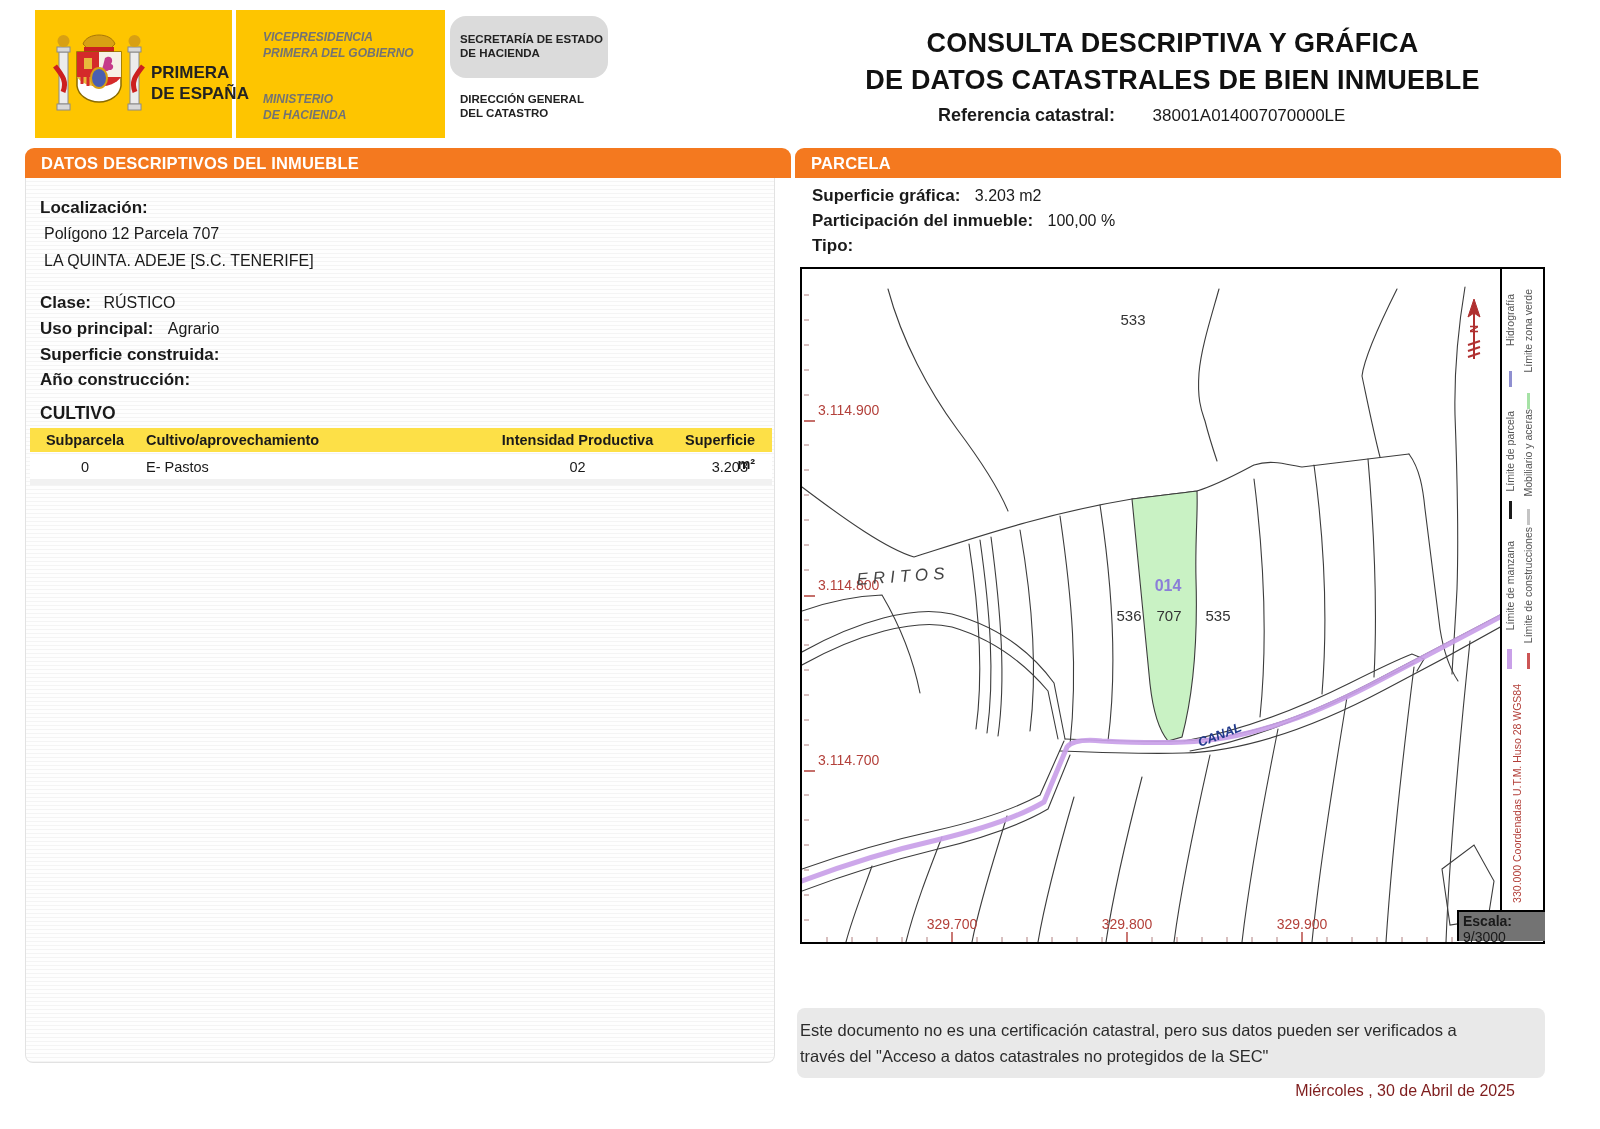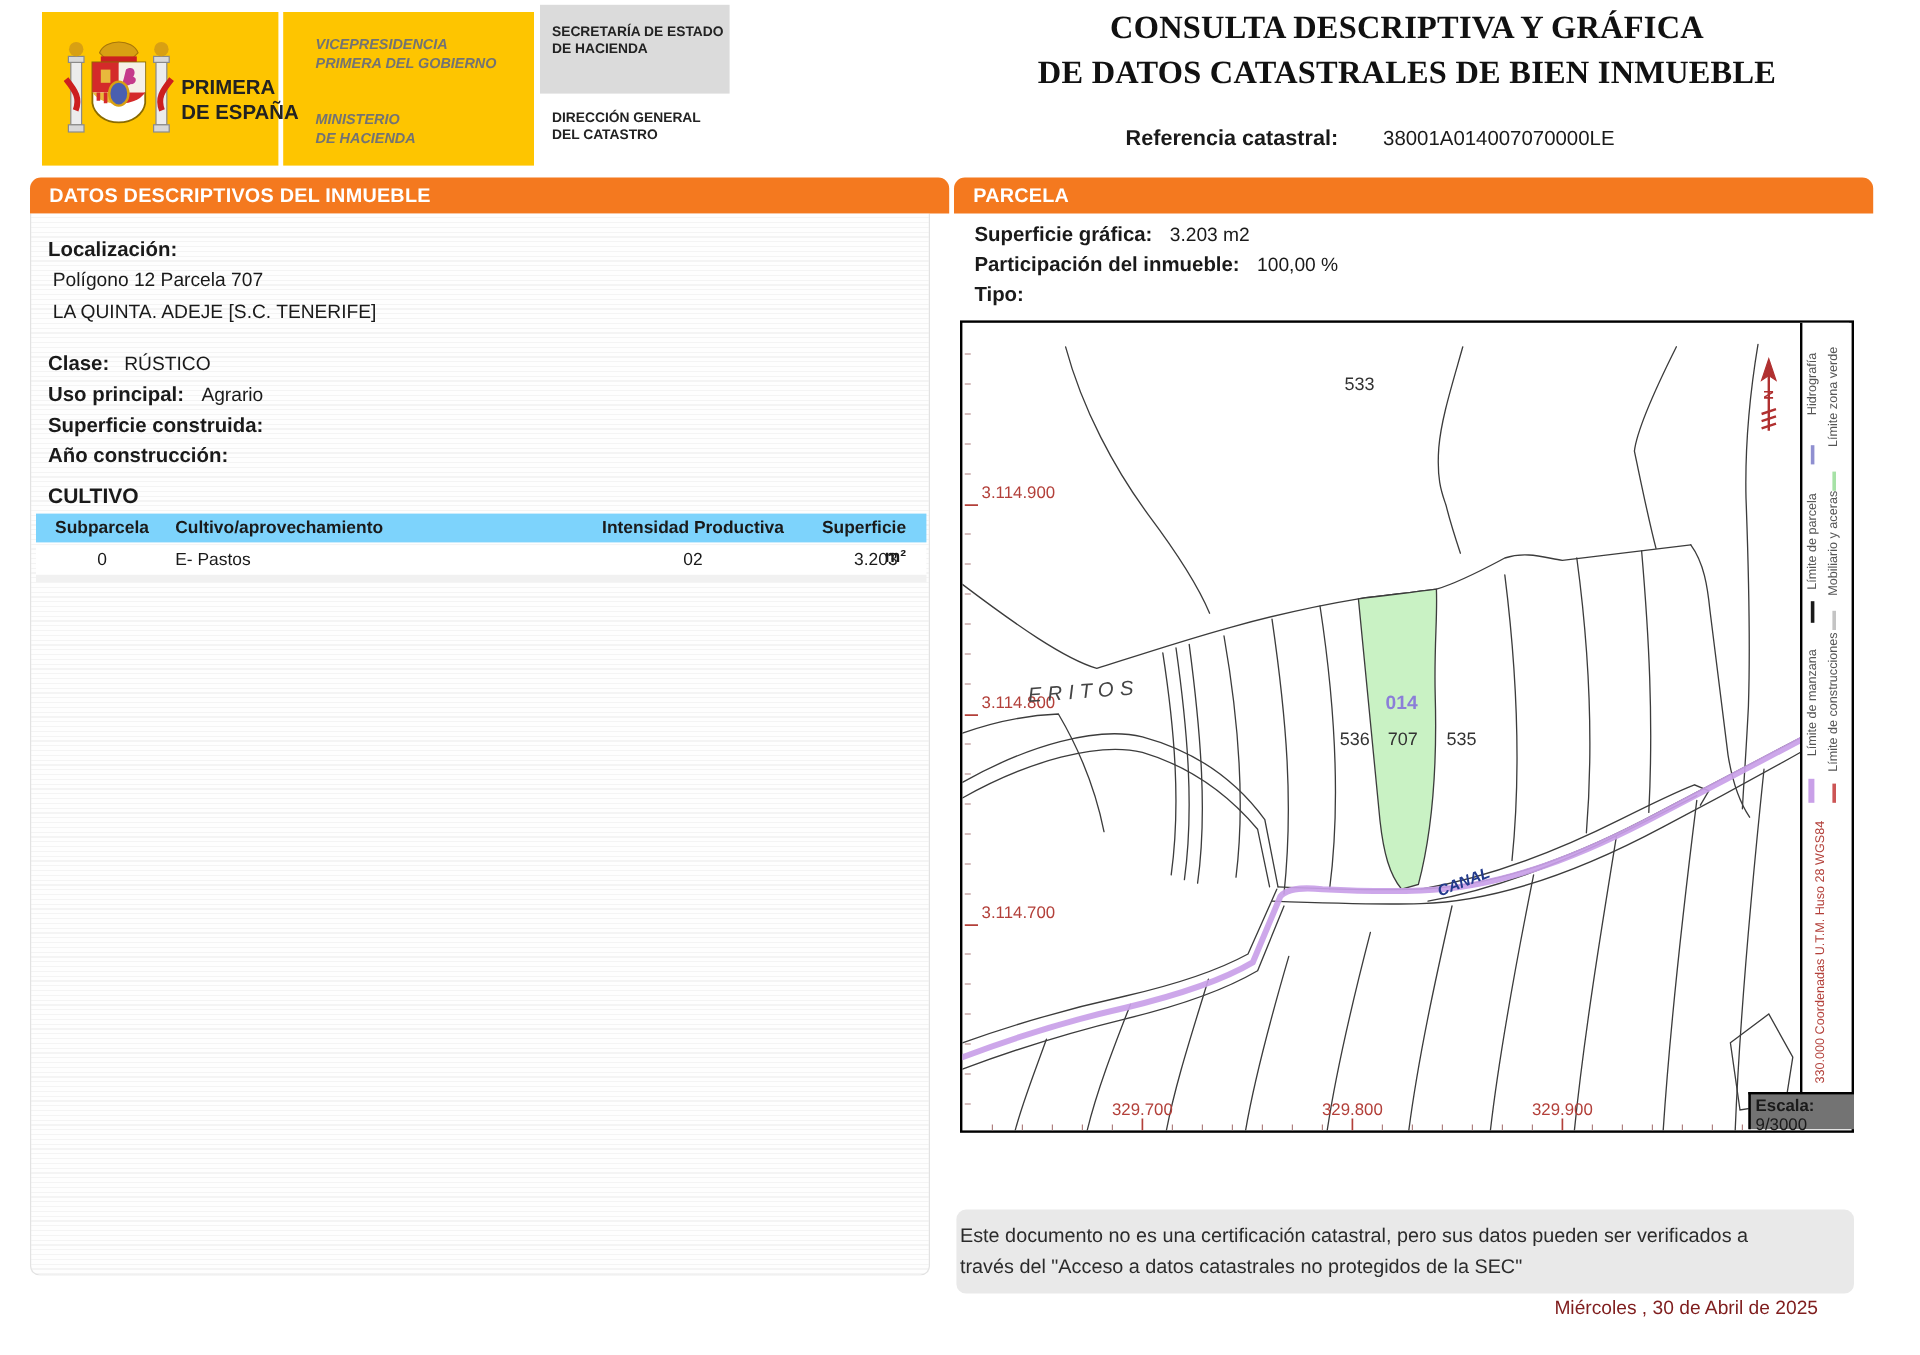--- a/index.html
+++ b/index.html
@@ -23,21 +23,21 @@
     font-size:16.5px;line-height:30px;padding-left:16px;letter-spacing:0.2px;}
   .panel-body{background:repeating-linear-gradient(180deg,#fefefe 0px,#fefefe 3px,#f4f4f4 3px,#f4f4f4 4px);
     border:1px solid #e2e2e2;border-top:none;border-radius:0 0 8px 8px;}
 
   .lab{font-weight:bold;font-size:17px;}
   .val{font-size:16px;}
   .small-line{font-size:16px;}
 
   
   .tbl{width:742px;font-size:14.5px;}
-  .tbl-head{display:grid;grid-template-columns:110px 330px 215px 1fr;background:#7dd3fc;
+  .tbl-head{display:grid;grid-template-columns:110px 330px 215px 1fr;background:#fde047;
     height:24px;line-height:24px;font-weight:bold;}
   .tbl-row{display:grid;grid-template-columns:110px 330px 215px 1fr;background:#fff;
     height:24px;line-height:24px;}
   .tc-c{text-align:center;} .tc-l{text-align:left;padding-left:6px;} .tc-r{text-align:right;padding-right:24px;}
   .tbl-stripe{height:6px;background:#f1f1f1;}
 
   
   .map-box{border:2px solid #000;background:#fff;}
   .legend-col{border-left:2px solid #000;background:#fff;}
   .vtext{position:absolute;writing-mode:vertical-rl;transform:rotate(180deg);
@@ -96,32 +96,32 @@
     <div class="abs logo-min" style="left:228px;top:20px;">
       <div>VICEPRESIDENCIA</div>
       <div>PRIMERA DEL GOBIERNO</div>
     </div>
     <div class="abs logo-min" style="left:228px;top:82px;">
       <div>MINISTERIO</div>
       <div>DE HACIENDA</div>
     </div>
   </div>
 
-  <div class="abs gray-box" style="left:450px;top:4px;width:158px;height:74px;">
+  <div class="abs gray-box" style="left:450px;top:16px;width:158px;height:62px;border-radius:16px;">
     <div class="logo-small" style="padding:16px 0 0 10px;">
       <div>SECRETARÍA DE ESTADO</div>
       <div>DE HACIENDA</div>
     </div>
   </div>
   <div class="abs logo-small" style="left:460px;top:92px;">
     <div>DIRECCIÓN GENERAL</div>
     <div>DEL CATASTRO</div>
   </div>
 
-  <div class="abs doc-title" style="left:800px;top:8px;width:745px;font-family:Liberation Serif, serif;">
+  <div class="abs doc-title" style="left:800px;top:28px;width:745px;">
     <div>CONSULTA DESCRIPTIVA Y GRÁFICA</div>
     <div style="margin-top:6px;">DE DATOS CATASTRALES DE BIEN INMUEBLE</div>
   </div>
   <div class="abs" style="left:938px;top:105px;">
     <span class="ref-label">Referencia catastral:</span>
     <span class="ref-value" style="margin-left:33px;">38001A014007070000LE</span>
   </div>
 
   <div class="abs orange-bar" style="left:25px;top:148px;width:750px;height:30px;">DATOS DESCRIPTIVOS DEL INMUEBLE</div>
   <div class="abs panel-body" style="left:25px;top:178px;width:748px;height:884px;"></div>

